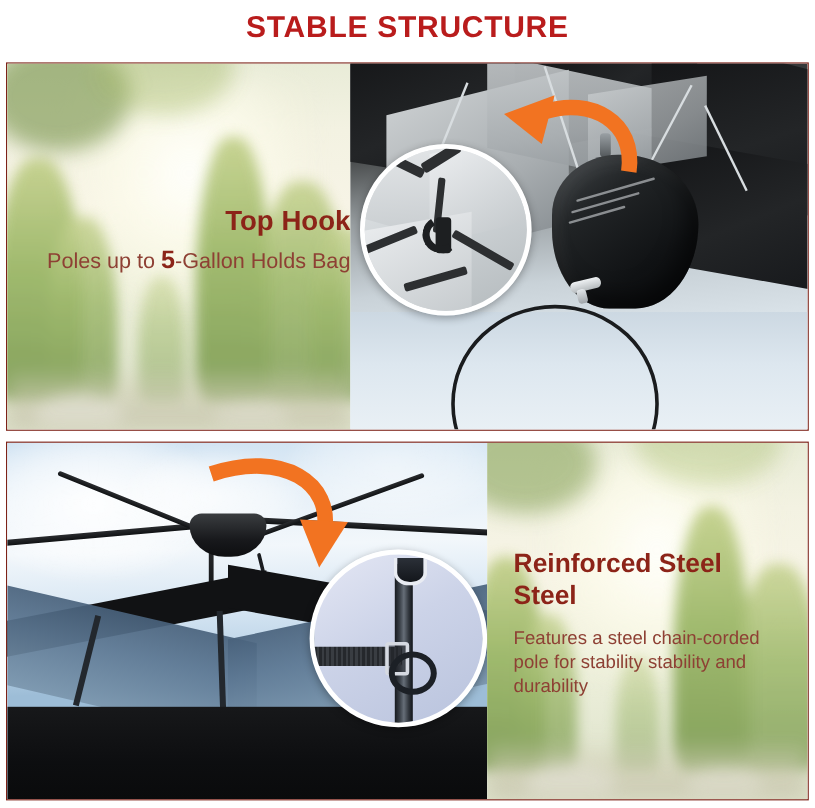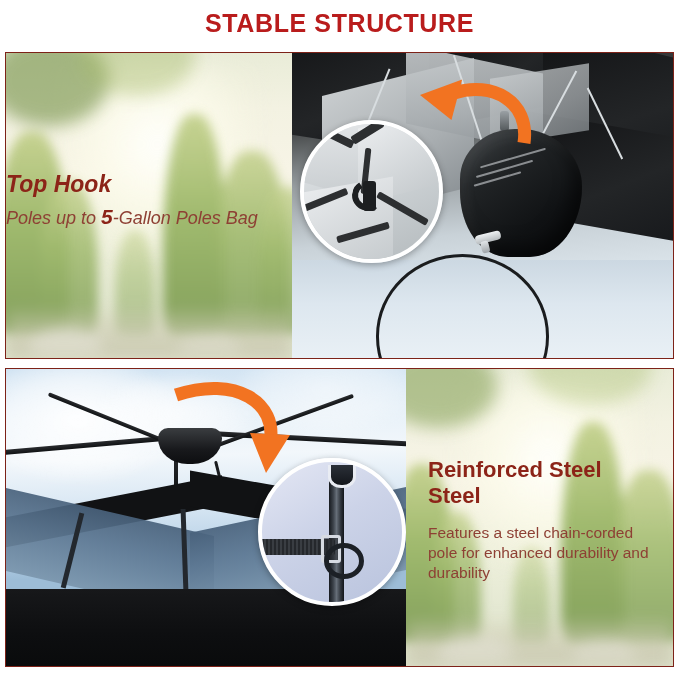--- a/index.html
+++ b/index.html
@@ -128,21 +128,21 @@
     margin: 0 0 5px 0;
   }
   .sub {
     color: #8e4034;
     line-height: 1.30;
     margin: 0;
   }
   .bold5 { font-weight: bold; color: #8c2418; }
 
   
-  #tb-top { left: 0; right: 0; top: 118px; text-align: left; font-style: italic; }
+  #tb-top { left: 0; right: 0; top: 118px; text-align: right; }
   #tb-top .head { font-size: 23px; }
   #tb-top .sub  { font-size: 18px; }
   #tb-top .sub .bold5 { font-size: 21px; }
 
   
   #tb-bottom { left: 22px; right: 14px; top: 88px; text-align: left; }
   #tb-bottom .head { font-size: 22px; margin-bottom: 14px; }
   #tb-bottom .sub  { font-size: 15.5px; }
 
   
@@ -362,21 +362,21 @@
       <div class="tree" style="left:73%;  width:26%; height:60%; opacity:.9"></div>
       <div class="tree" style="left:88%;  width:20%; height:48%; opacity:.8"></div>
       <div class="tree" style="left:38%;  width:14%; height:34%; opacity:.55"></div>
       <div class="ground"></div>
       <div class="rock" style="left:8%; width:26%; height:9%;"></div>
       <div class="rock" style="left:60%; width:22%; height:7%; opacity:.7"></div>
     </div>
 
     <div class="textblock" id="tb-top">
       <div class="head">Top Hook</div>
-      <div class="sub"><span>Poles up to </span><span class="bold5">5</span><span>-Gallon Poles Bag</span></div>
+      <div class="sub"><span>Poles up to </span><span class="bold5">5</span><span>-Gallon Holds Bag</span></div>
     </div>
   </div>
 
   <div class="photo" id="photo-top">
 
     <div class="tt-darkroof" style="left:-6%;top:-4%;width:46%;height:34%;transform:skewY(9deg)"></div>
     <div class="tt-darkroof" style="left:36%;top:-8%;width:40%;height:28%;transform:skewY(-11deg)"></div>
     <div class="tt-darkroof" style="left:66%;top:-2%;width:46%;height:40%;transform:skewY(14deg)"></div>
     <div class="tt-darkroof" style="left:60%;top:24%;width:48%;height:34%;transform:skewY(10deg)"></div>
 
@@ -467,16 +467,16 @@
       <div class="tree" style="left:58%;  width:24%; height:74%;"></div>
       <div class="tree" style="left:78%;  width:26%; height:58%; opacity:.88"></div>
       <div class="tree" style="left:40%;  width:14%; height:32%; opacity:.5"></div>
       <div class="ground"></div>
       <div class="rock" style="left:12%; width:28%; height:9%;"></div>
       <div class="rock" style="left:62%; width:24%; height:8%; opacity:.75"></div>
     </div>
 
     <div class="textblock" id="tb-bottom">
       <div class="head"><span>Reinforced Steel</span><br><span>Steel</span></div>
-      <div class="sub">Features a steel chain-corded pole for enhanced durability and durability</div>
+      <div class="sub">Features a steel chain-corded pole for stability stability and durability</div>
     </div>
   </div>
 </div>
 
 </body></html>

